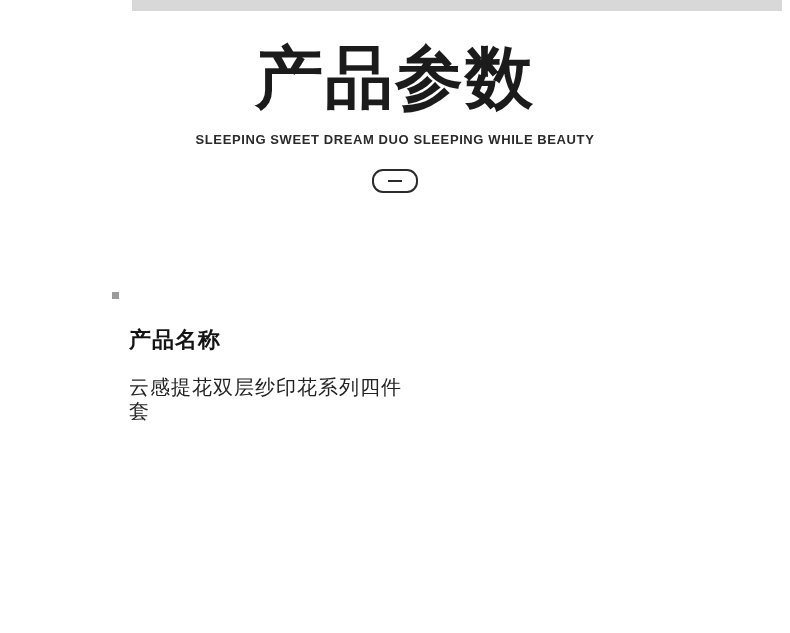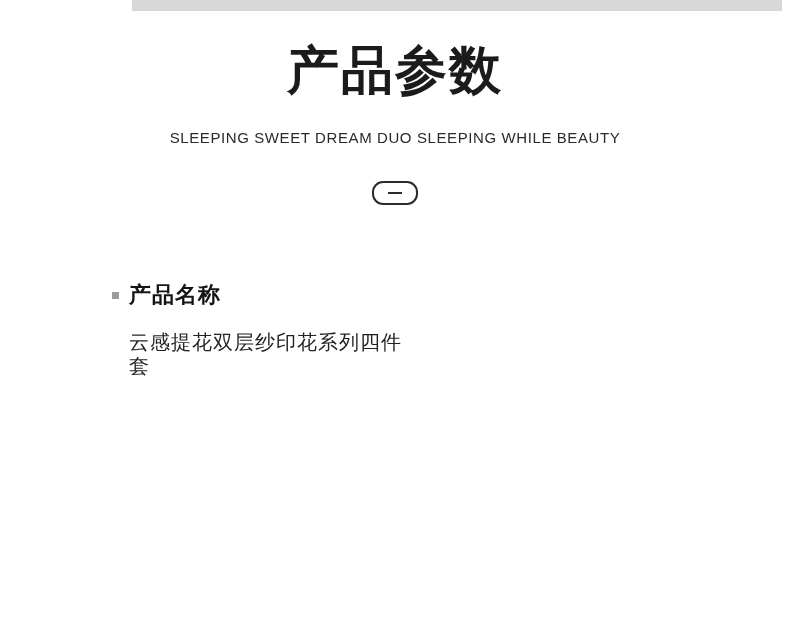--- a/index.html
+++ b/index.html
@@ -32,35 +32,35 @@
   .header {
     position: absolute;
     left: 0;
     top: 0;
     width: 790px;
     text-align: center;
   }
   .main-title {
     margin: 0;
     padding-top: 44px;
-    font-size: 52px;
+    font-size: 68px;
     line-height: 1;
     font-weight: bold;
     letter-spacing: 2px;
     color: #1b1b1b;
     font-family: "DejaVu Sans", "Liberation Sans", sans-serif;
   }
   .sub-title {
-    margin: 13px;
+    margin: 0;
     padding-top: 20px;
-    font-size: 15px;
+    font-size: 13px;
     letter-spacing: 0.6px;
     color: #2a2a2a;
     font-family: "Liberation Sans", sans-serif;
-    font-weight: normal;
+    font-weight: bold;
   }
   .pill {
     display: inline-block;
     margin-top: 22px;
     width: 42px;
     height: 20px;
     border: 2px solid #2b2b2b;
     border-radius: 11px;
     position: relative;
   }
@@ -102,20 +102,21 @@
     margin-right: 10px;
     flex: 0 0 auto;
   }
   .label-text {
     font-size: 22px;
     font-weight: bold;
     color: #141414;
     letter-spacing: 1px;
     font-family: "DejaVu Sans", "Liberation Sans", sans-serif;
     line-height: 1.2;
+    margin-top: 45px;
   }
   .spec-value {
     margin-top: 22px;
     padding-left: 17px;
     font-size: 20px;
     color: #222222;
     letter-spacing: 1px;
     font-family: "DejaVu Sans", "Liberation Sans", sans-serif;
     line-height: 1.2;
   }

